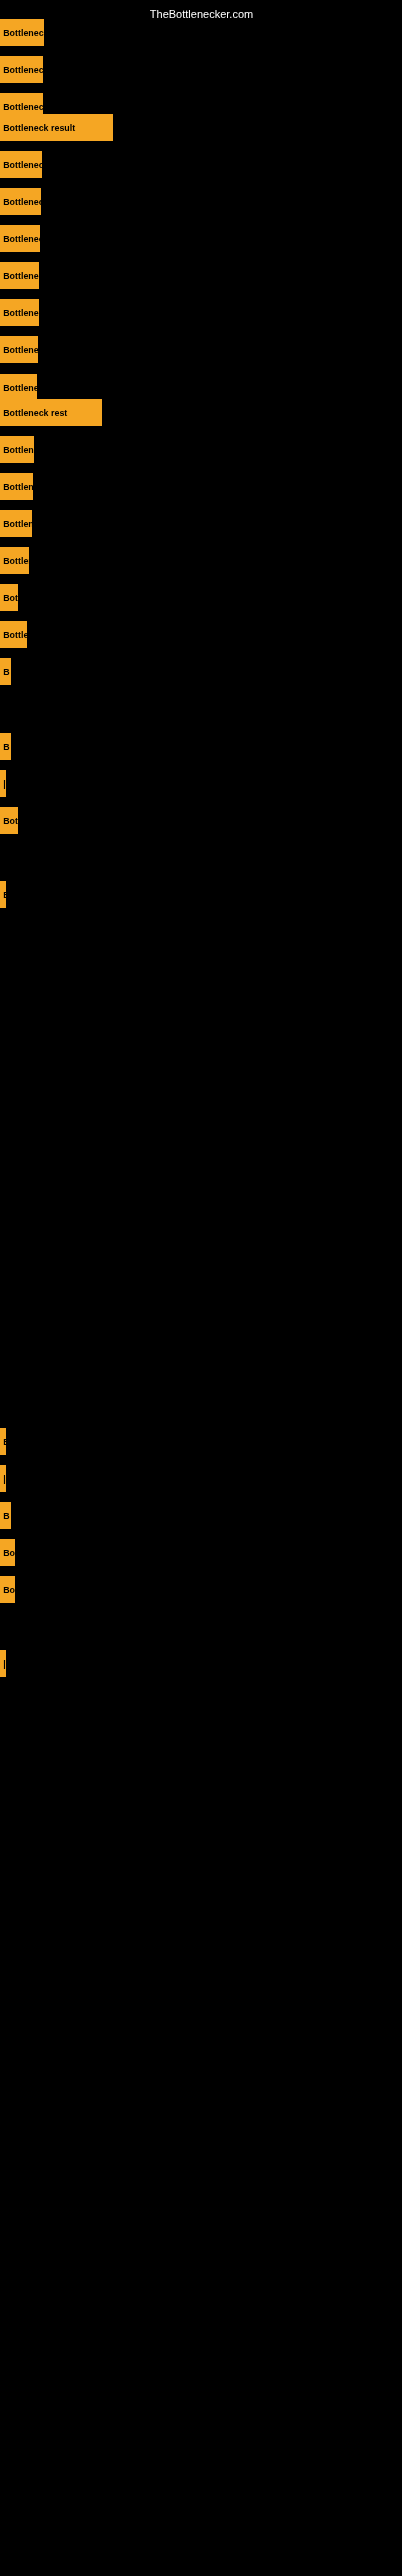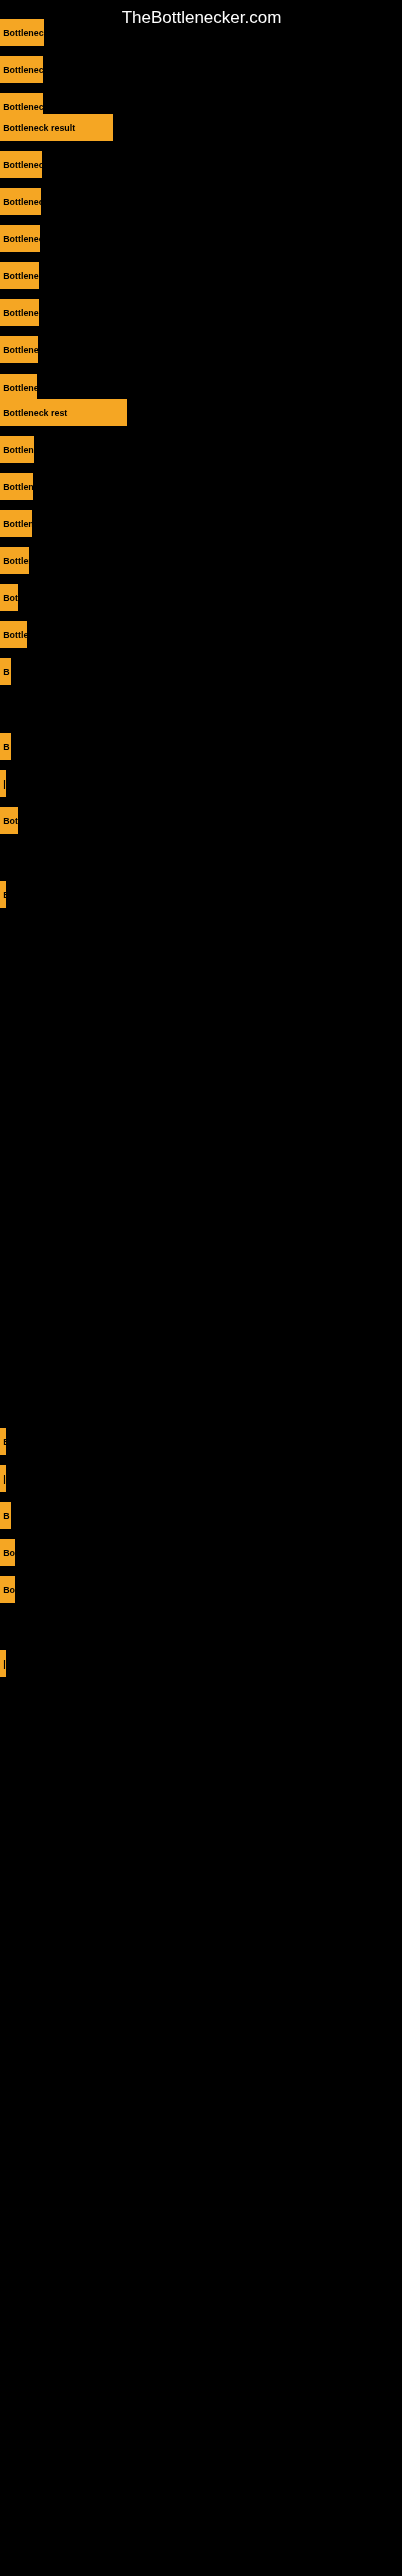--- a/index.html
+++ b/index.html
@@ -12,21 +12,21 @@
       background-color: #000000;
       font-family: Arial, sans-serif;
       width: 403px;
       min-height: 2576px;
       position: relative;
     }
 
     .site-title {
       text-align: center;
       color: #ffffff;
-      font-size: 17px;
+      font-size: 11px;
       padding: 4.8px 0;
       position: absolute;
       top: 3.2px;
       left: 0;
       right: 0;
     }
 
     .bottleneck-bar {
       position: absolute;
       left: 0;
@@ -77,21 +77,21 @@
     </div>
     <div class="bottleneck-bar" style="top: 299px; width: 39px;">
       <span>Bottleneck result</span>
     </div>
     <div class="bottleneck-bar" style="top: 336px; width: 38px;">
       <span>Bottleneck result</span>
     </div>
     <div class="bottleneck-bar" style="top: 374px; width: 37px;">
       <span>Bottleneck result</span>
     </div>
-    <div class="bottleneck-bar" style="top: 399px; width: 127px;">
+    <div class="bottleneck-bar" style="top: 399px; width: 102px;">
       <span>Bottleneck rest</span>
     </div>
     <div class="bottleneck-bar" style="top: 436px; width: 34px;">
       <span>Bottleneck re</span>
     </div>
     <div class="bottleneck-bar" style="top: 473px; width: 33px;">
       <span>Bottleneck re</span>
     </div>
     <div class="bottleneck-bar" style="top: 510px; width: 32px;">
       <span>Bottleneck r</span>

